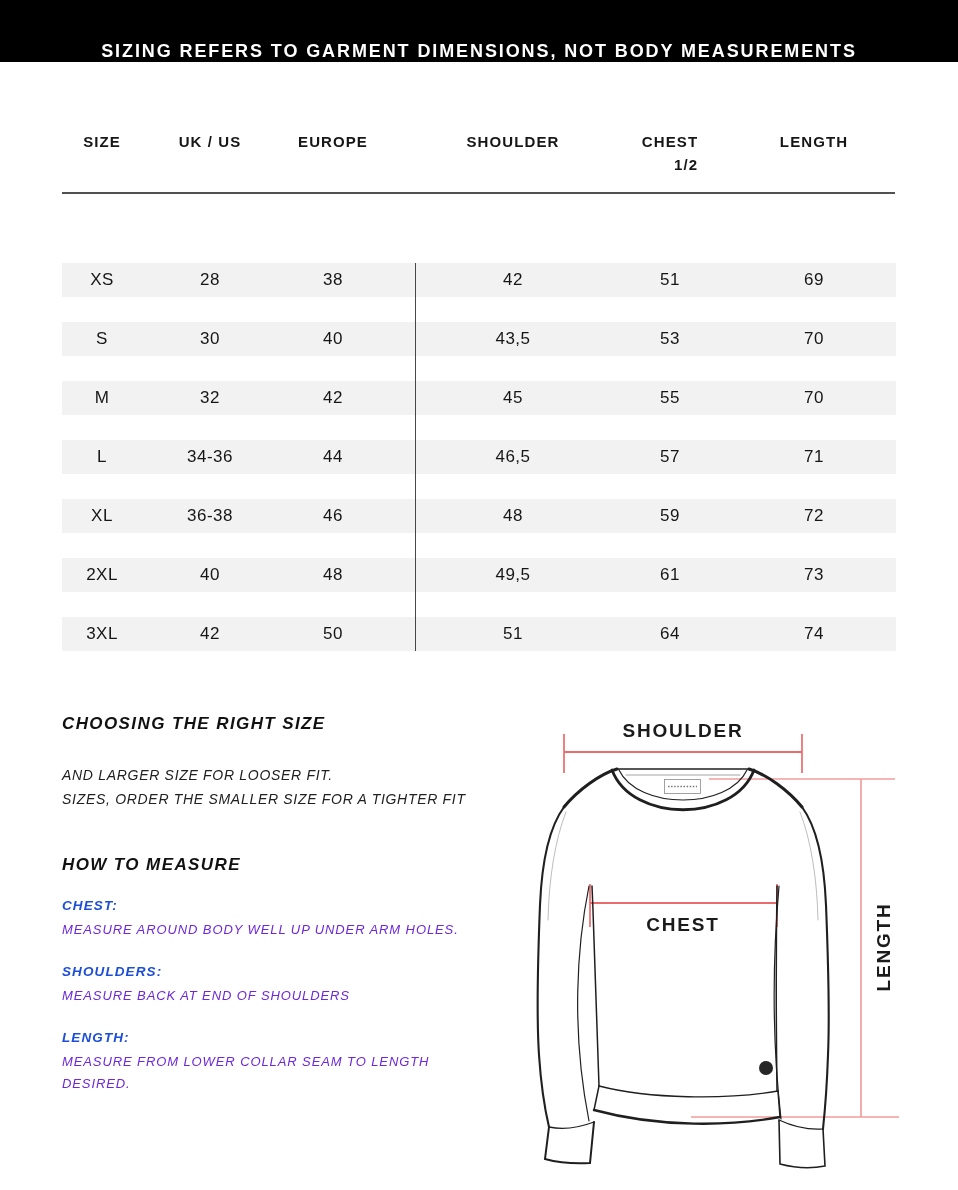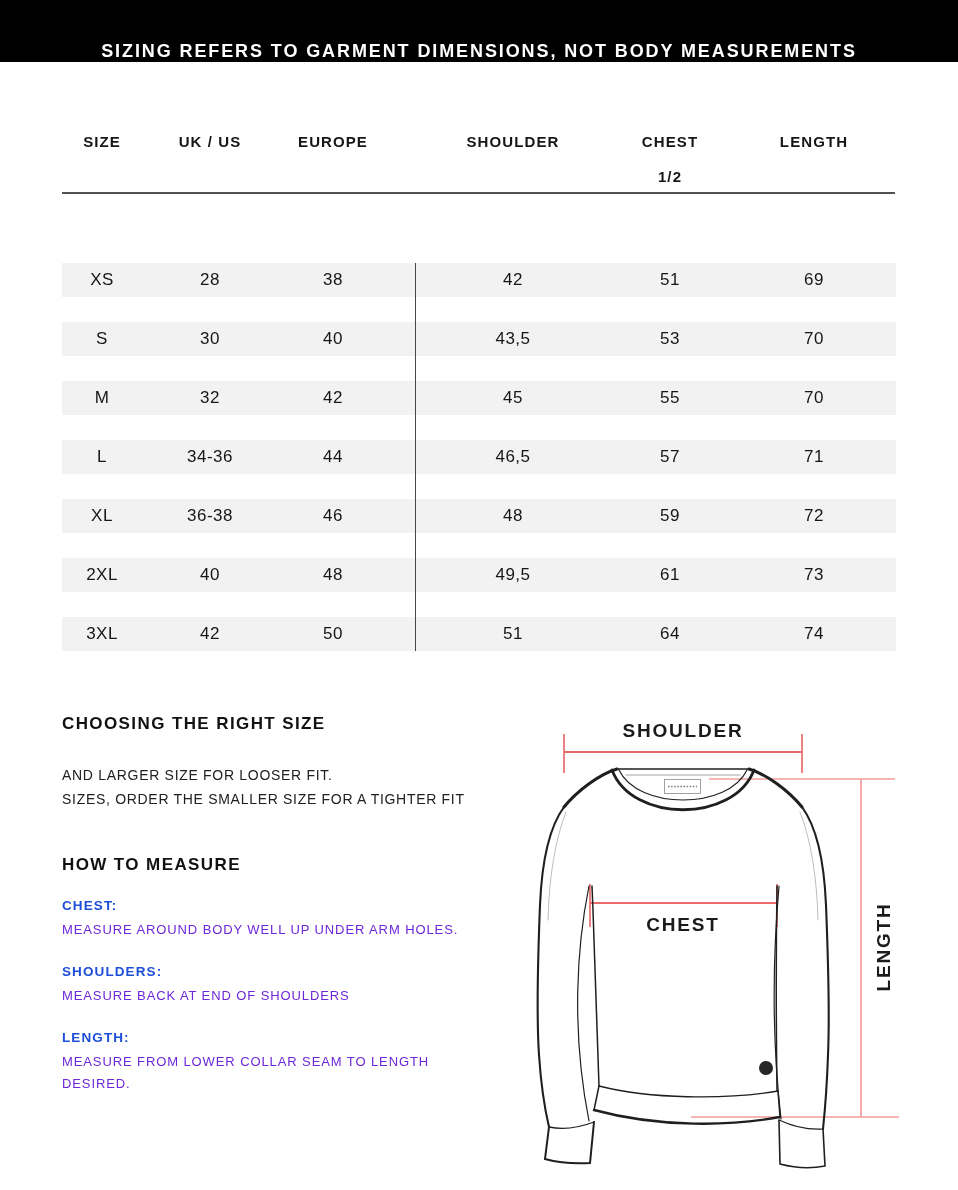--- a/index.html
+++ b/index.html
@@ -17,39 +17,39 @@
   .banner span {
     color:#fff; font-weight:bold; font-size:18px; letter-spacing:1.9px; white-space:nowrap;
   }
 
   
   .th {
     position:absolute; top:133px; transform:translateX(-50%);
     font-size:15px; font-weight:bold; letter-spacing:1.1px;
     text-align:center; white-space:nowrap; color:#161616;
   }
-  .th .sub { display:block; margin-top:18px; }
+  .th .sub { display:block; margin-top:6px;text-align:right; }
   .c0{left:102px} .c1{left:210px} .c2{left:333px} .c3{left:513px} .c4{left:670px} .c5{left:814px}
 
   .rule { position:absolute; left:62px; top:192px; width:833px; height:2px; background:#515151; }
 
   .row {
     position:absolute; left:62px; width:834px; height:34px; background:#f2f2f2;
   }
   .r0{top:263px} .r1{top:322px} .r2{top:381px} .r3{top:440px} .r4{top:499px} .r5{top:558px} .r6{top:617px}
   .cell {
     position:absolute; top:50%; transform:translate(-50%,-50%);
     font-size:17px; letter-spacing:0.5px; white-space:nowrap; color:#161616;text-align:right;
   }
   .k0{left:40px} .k1{left:148px} .k2{left:271px} .k3{left:451px} .k4{left:608px} .k5{left:752px}
 
   .vline { position:absolute; left:415px; top:263px; width:1px; height:388px; background:#474747; }
 
   
-  .leftcol { position:absolute; left:62px; top:714px; width:436px; }
+  .leftcol { position:absolute; left:62px; top:714px; width:436px;font-style:italic; }
   .section-title {
     margin:0; font-size:17px; font-weight:bold; letter-spacing:1.4px; color:#111; white-space:nowrap;
   }
   .para { margin:30px 0 0 0; }
   .para .line { font-size:14px; letter-spacing:0.7px; line-height:23.5px; color:#202020; white-space:nowrap; }
   .measure-title { margin-top:44px; }
   .m-label { margin-top:23px; font-size:13.5px; font-weight:bold; letter-spacing:1.1px; color:#1d4ed8; white-space:nowrap; }
   .m-desc  { margin-top:6px; font-size:13px; letter-spacing:0.9px; line-height:22px; color:#6d28d9; white-space:nowrap; }
 
   

